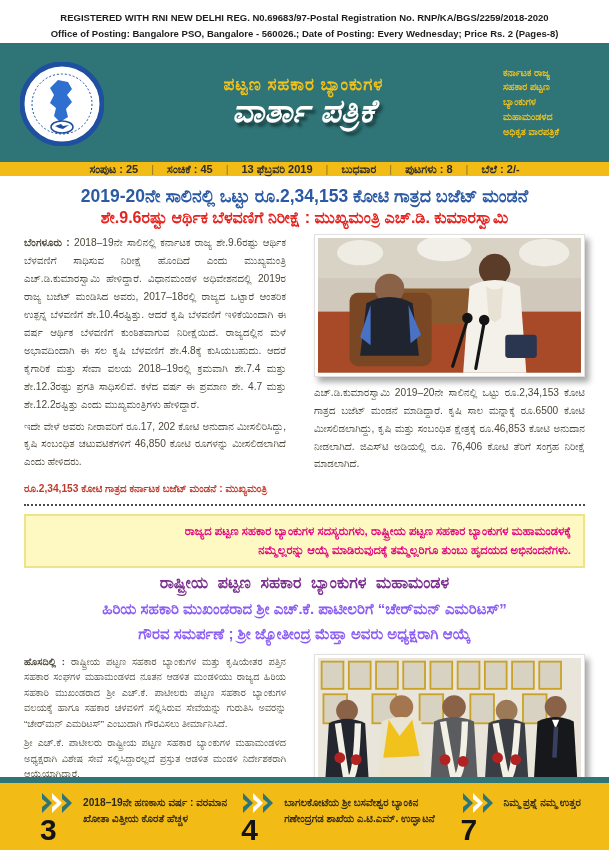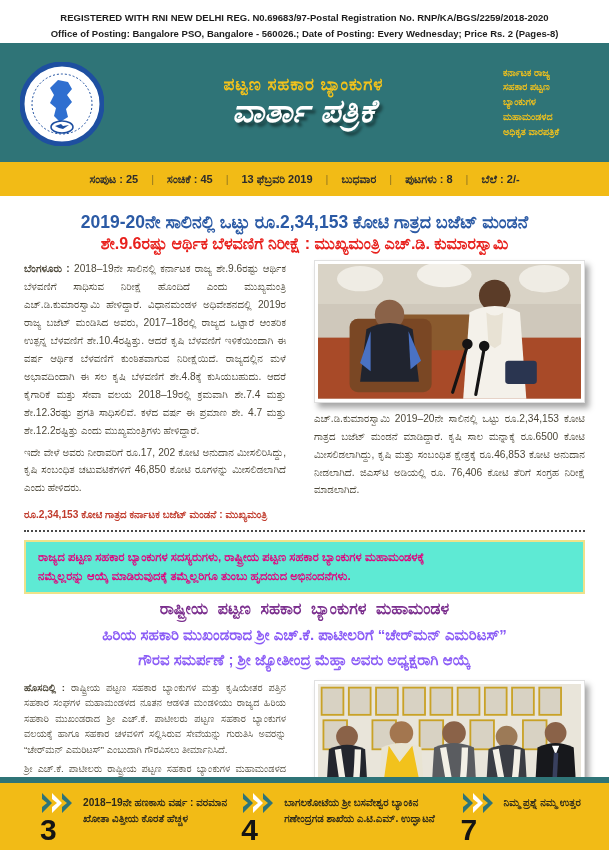--- a/index.html
+++ b/index.html
@@ -13,39 +13,39 @@
             padding:0 12px 0 20px;box-sizing:border-box;}
   .logo{width:84px;height:84px;flex:0 0 auto;margin-top:2px;}
   .mast-center{flex:1;text-align:center;margin-top:-6px;}
   .tagline{color:#f2c21c;font-size:17px;font-weight:bold;letter-spacing:1px;margin-top:2px;}
   .title{color:#ffffff;font-size:32px;font-weight:bold;font-style:italic;
          font-family:"DejaVu Serif",serif;line-height:1.0;
          text-shadow:3px 4px 3px rgba(0,0,0,0.45);}
   .mast-right{width:94px;color:#f2c21c;font-size:9.5px;font-weight:bold;line-height:1.55;text-align:left;}
   .mast-right span{display:block;}
   
-  .issuebar{height:34px;background:#f2bb16;display:flex;justify-content:center;align-items:center;
+  .issuebar{height:14px;background:#f2bb16;display:flex;justify-content:center;align-items:center;
             gap:13px;font-size:11px;font-weight:bold;color:#2c2c2c;}
   .sep{opacity:.5;font-weight:normal;}
   
-  .content{padding:11px 24px 0;}
+  .content{padding:5px 24px 0;}
   .headline1{color:#2b5aa5;font-size:17.5px;font-weight:bold;text-align:center;margin:5px 0 2px;}
   .subheadline{color:#e8211d;font-size:16px;font-weight:bold;text-align:center;margin:2px 0 7px;}
   .cols{display:flex;gap:28px;}
   .col-left{width:262px;flex:0 0 auto;}
   .col-right{flex:1;min-width:0;}
   .body-text{font-size:10.2px;line-height:1.76;text-align:justify;color:#4c4738;margin:0 0 4px;}
   .lead{font-weight:bold;}
   .photo-frame{background:#fff;border:1px solid #e0e0e0;box-shadow:4px 5px 6px rgba(0,0,0,0.35);
                padding:3px;margin-bottom:7px;}
   .photo-frame svg{display:block;width:100%;}
   .red-bold{color:#c03a2b;font-weight:bold;font-size:10.2px;margin-top:12px;}
   .dotted{border:0;border-top:2px dotted #4a4a4a;margin:9px 0 0;}
-  .congrats{background:#5eead4;border:2px solid #eee28a;margin:8px 0 6px;padding:6px 12px;
-            text-align:left;color:#e3017e;font-weight:bold;font-size:11.5px;line-height:1.65;}
+  .congrats{background:#fef9c3;border:2px solid #eee28a;margin:8px 0 6px;padding:6px 12px;
+            text-align:right;color:#e3017e;font-weight:bold;font-size:11.5px;line-height:1.65;}
   .a2-head-small{color:#7b2f8e;font-size:16px;font-weight:bold;text-align:center;margin:5px 0 2px;font-family:Liberation Mono, monospace;}
   .a2-head{color:#8b5cf6;font-size:15px;font-weight:bold;text-align:center;line-height:1.65;margin:4px 0 7px;}
   .a2 .body-text{font-size:9.7px;line-height:1.6;}
   .continued{text-align:right;font-size:9.8px;color:#4c4738;margin-top:8px;}
   
   .footer{position:absolute;bottom:0;left:0;right:0;height:73px;background:#f2bb16;
           border-top:6px solid #2f7477;display:flex;gap:14px;
           padding:9px 20px 0 40px;box-sizing:border-box;}
   .teaser{display:flex;gap:9px;align-items:flex-start;}
   .t1{flex:1.05;} .t2{flex:1.15;} .t3{flex:0.72;}

